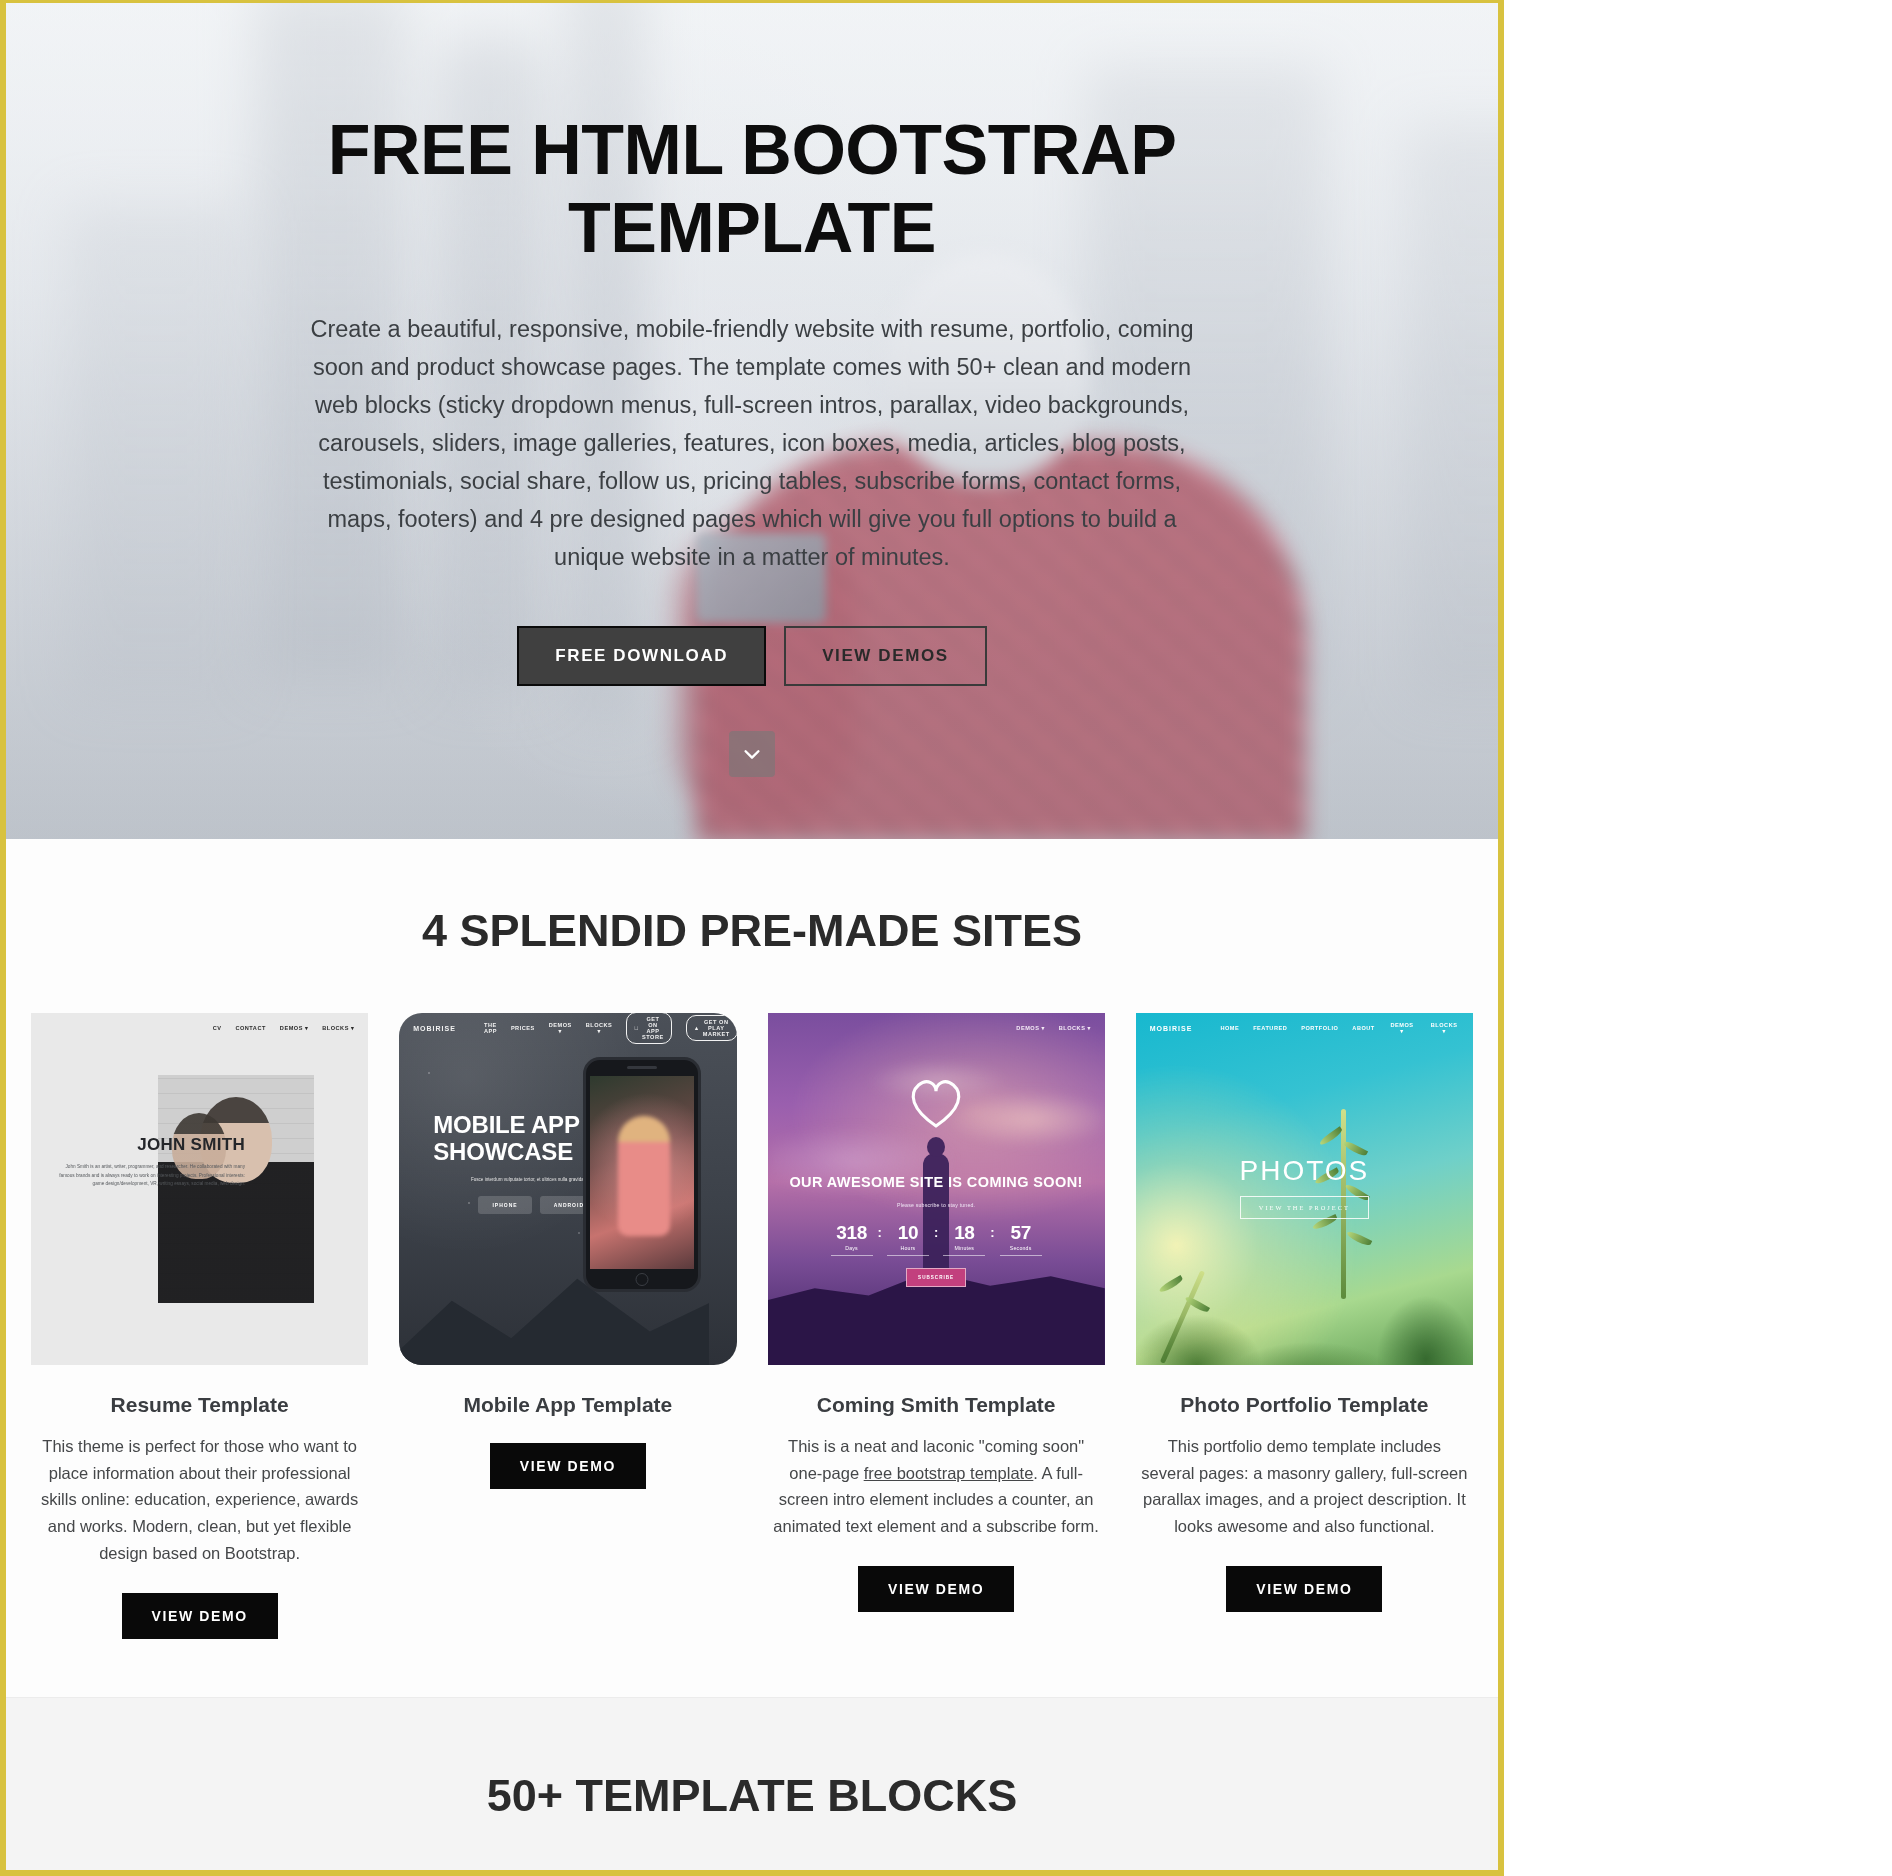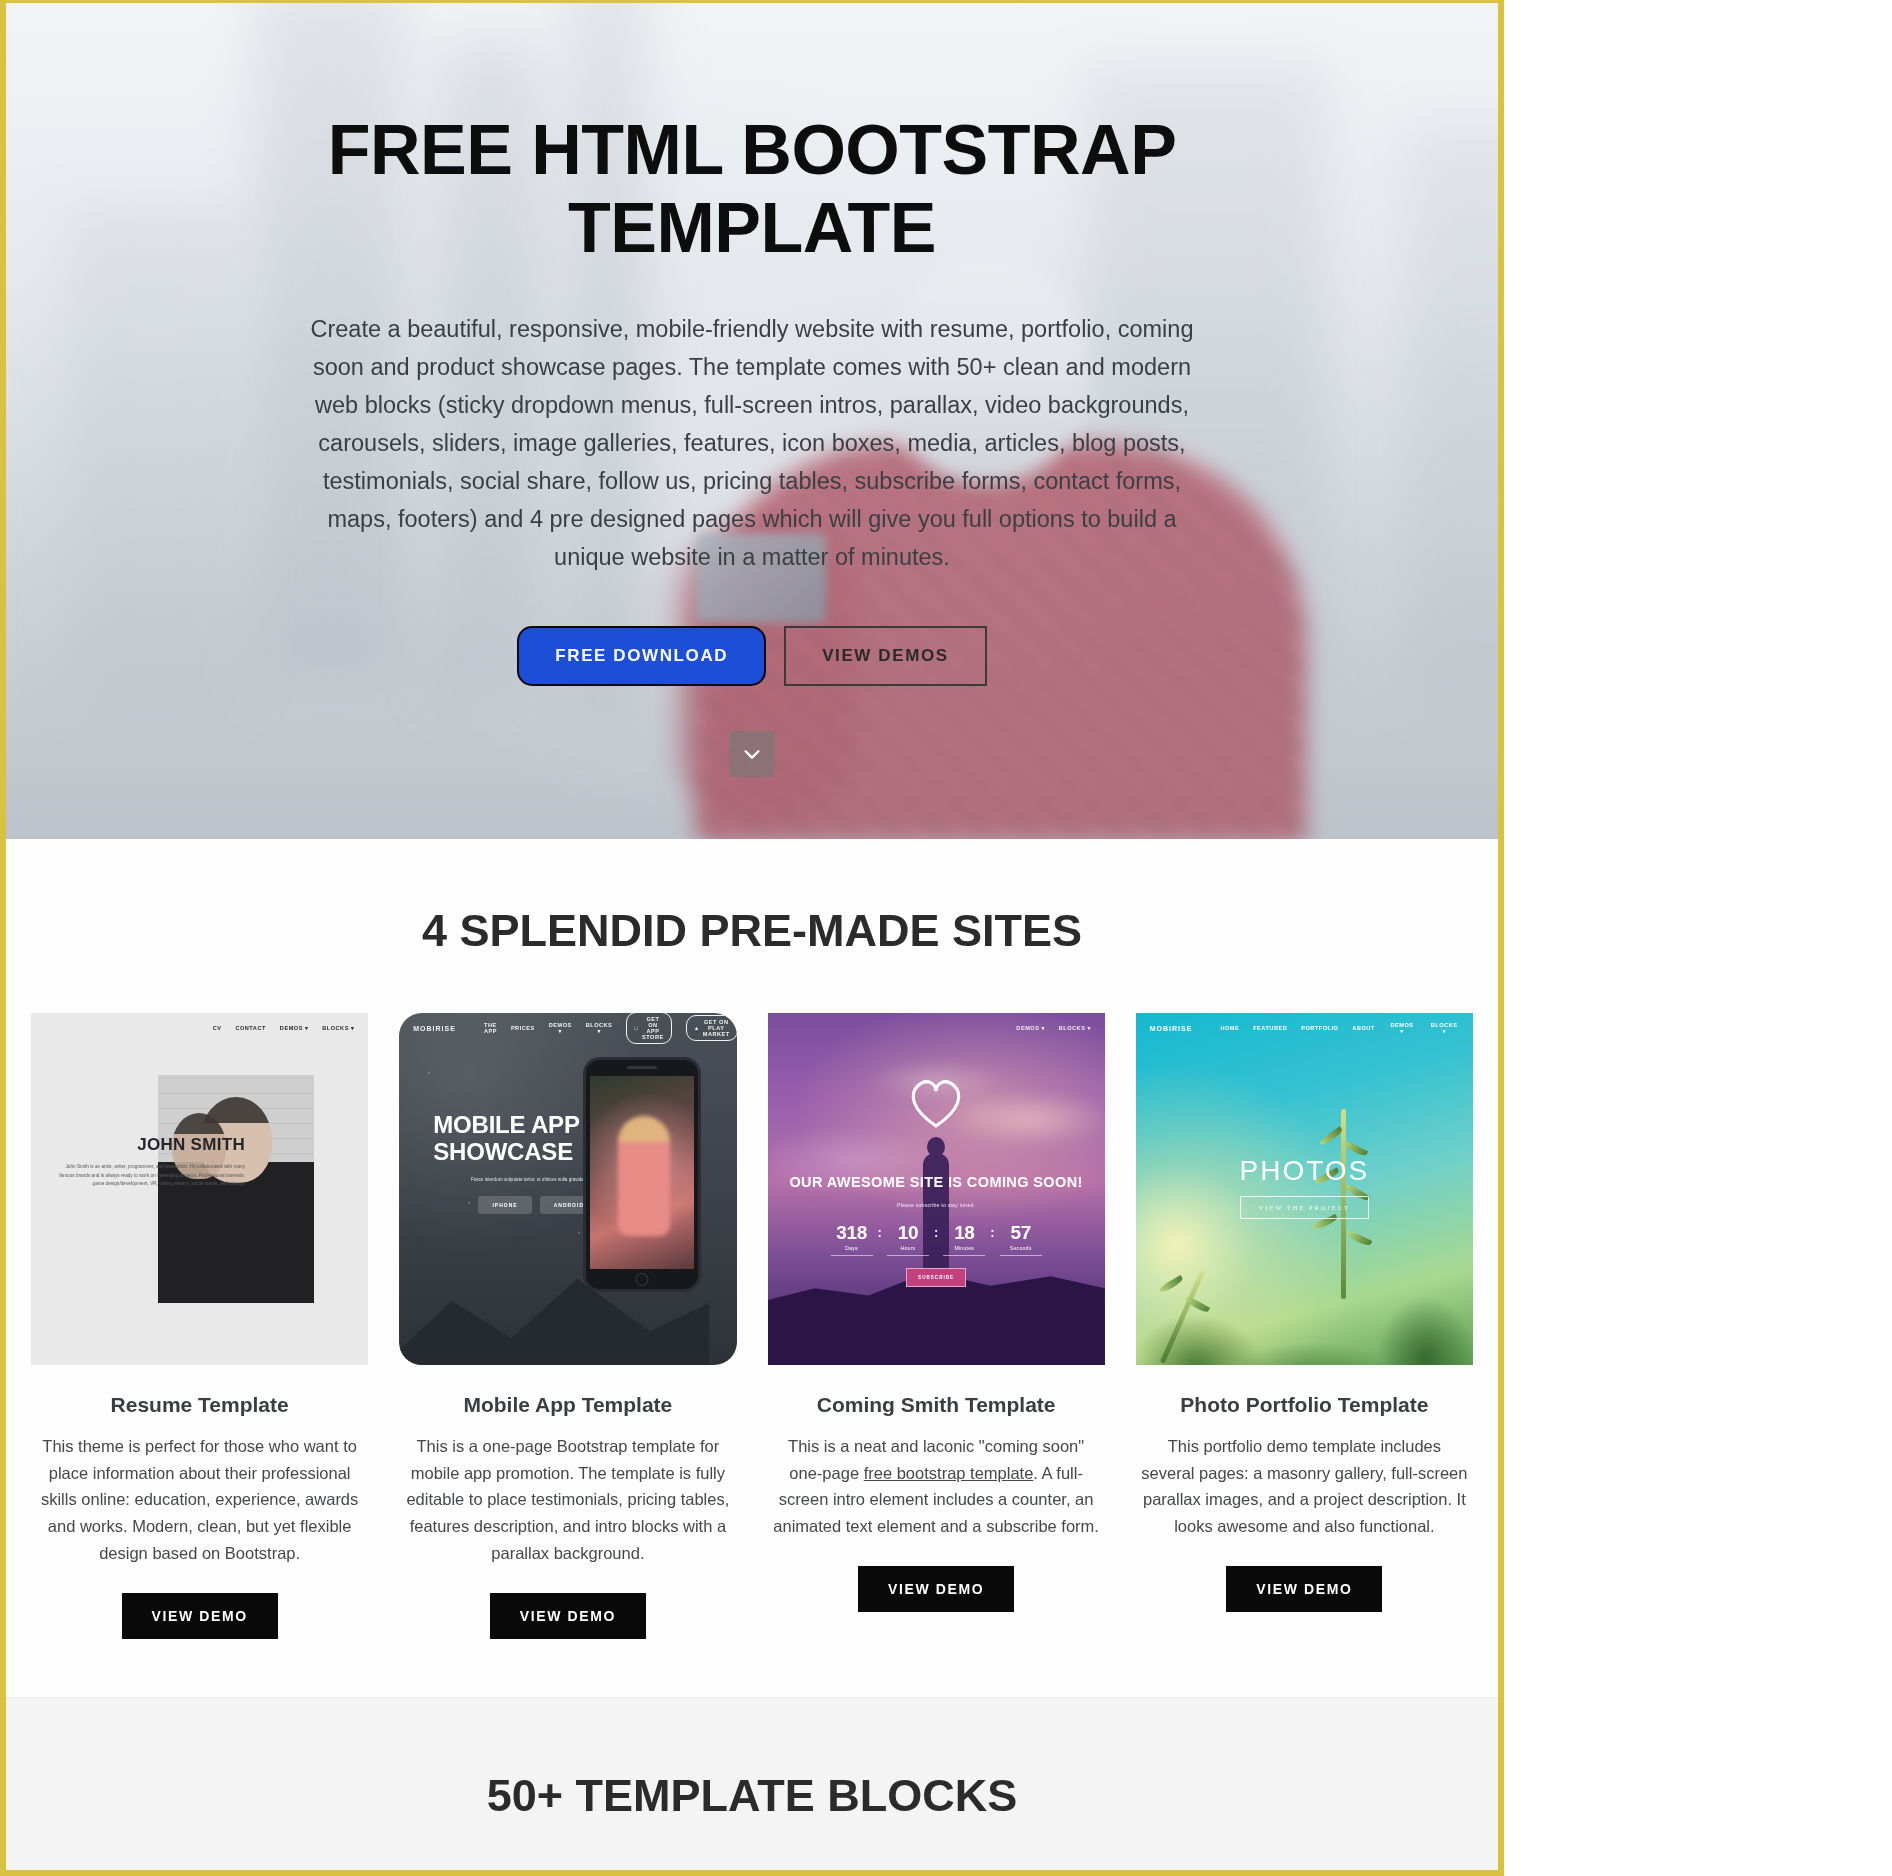--- a/index.html
+++ b/index.html
@@ -125,24 +125,23 @@
     font-size: 17px;
     letter-spacing: 1.6px;
     font-weight: 600;
     padding: 18px 36px;
     border: 2px solid transparent;
     cursor: pointer;
     display: inline-block;
     white-space: nowrap;
   }
   .btn-black {
-    background: #1d4ed8;
+    background: #404040;
     color: #fff;
     border-color: #0a0a0a;
-    border-radius: 15px;
   }
   .btn-ghost {
     background: transparent;
     color: #2a2a2a;
     border-color: #3a3a3a;
   }
   .scroll-arrow {
     position: absolute;
     left: 50%;
     transform: translateX(-50%);
@@ -546,21 +545,20 @@
               <span class="app-btn">ANDROID</span>
             </div>
           </div>
           <div class="phone-mock">
             <div class="phone-speaker"></div>
             <div class="phone-screen"></div>
             <div class="phone-home"></div>
           </div>
         </div>
         <h3 class="card-title">Mobile App Template</h3>
-        <p class="card-desc">This is a one-page Bootstrap template for mobile app promotion. The template is fully editable to place testimonials, pricing tables, features description, and intro blocks with a parallax background.</p>
         <span class="card-btn">VIEW DEMO</span>
       </div>
 
       <div class="card">
         <div class="thumb thumb-soon">
           <div class="soon-clouds"></div>
           <div class="soon-man"></div>
           <div class="soon-ground"></div>
           <div class="mini-nav">
             <span><span>DEMOS</span> ▾</span>

